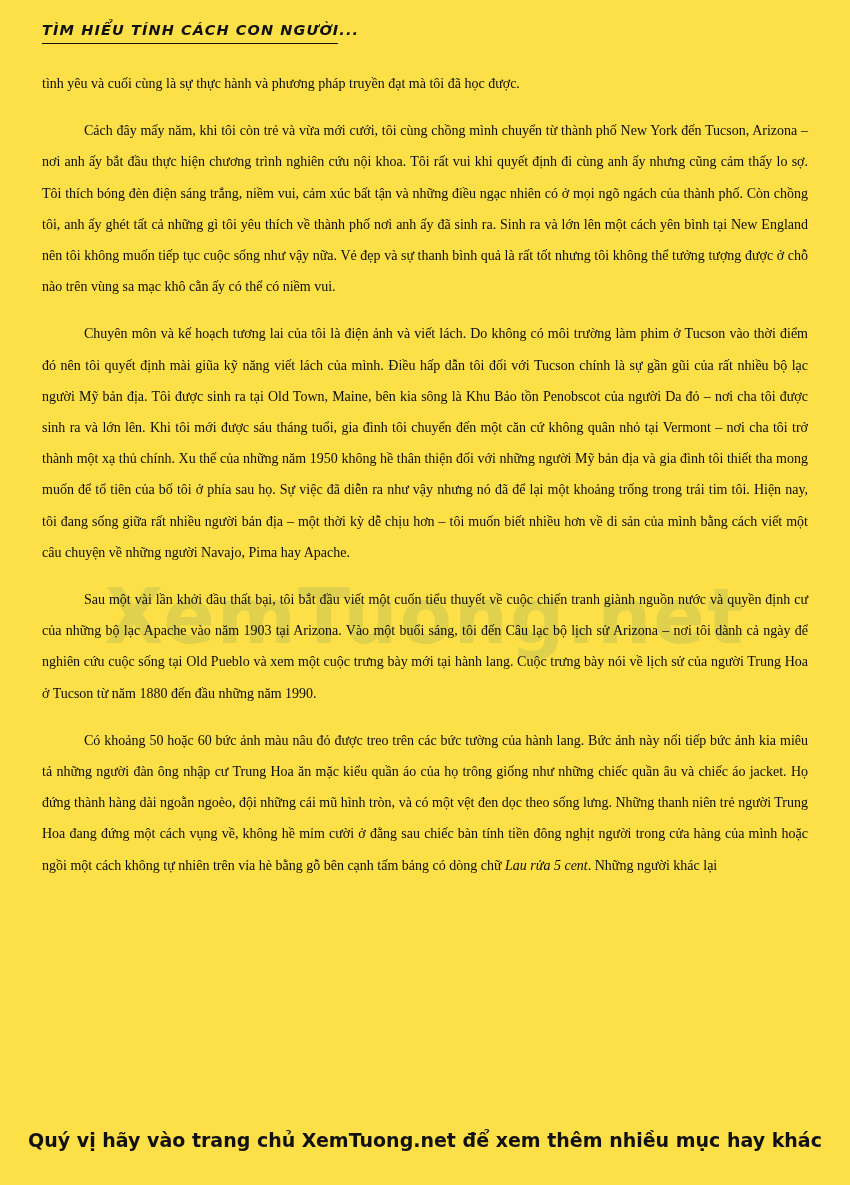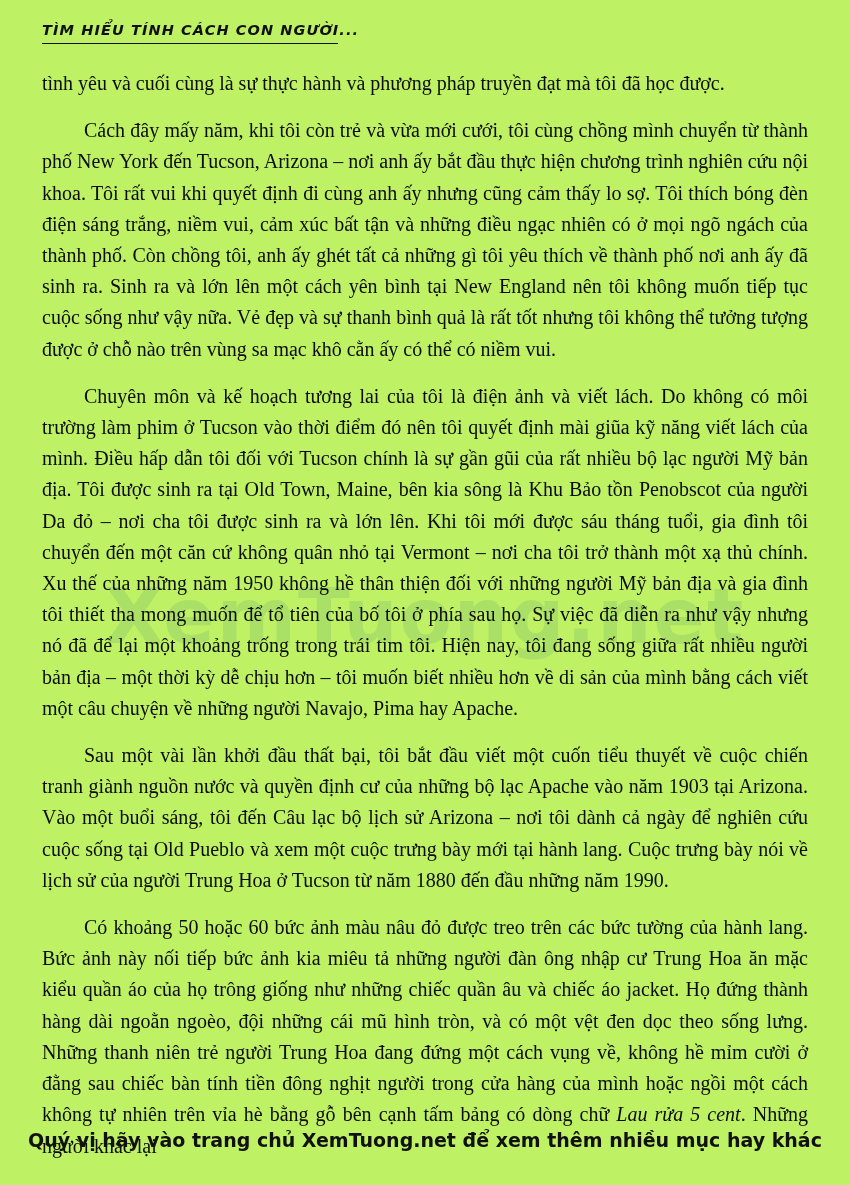--- a/index.html
+++ b/index.html
@@ -4,21 +4,21 @@
 <style>
   html, body {
     margin: 0;
     padding: 0;
     background: #ffffff;
   }
   .page {
     position: relative;
     width: 850px;
     height: 1185px;
-    background: #bef264;
+    background: #fde047;
     overflow: hidden;
     font-family: "Liberation Serif", serif;
   }
 
   
   .header {
     position: absolute;
     left: 42px;
     top: 22px;
     width: 300px;
@@ -37,21 +37,21 @@
     border-bottom: 1.6px solid #111111;
     width: 296px;
   }
 
   
   .content {
     position: absolute;
     left: 42px;
     top: 68px;
     width: 766px;
-    font-size: 20px;
+    font-size: 14px;
     line-height: 31.2px;
     color: #0c0c0c;
     text-align: justify;
     text-justify: inter-word;
   }
   .content p {
     margin: 0 0 0 0;
     text-indent: 0;
   }
   .content p.indent {

